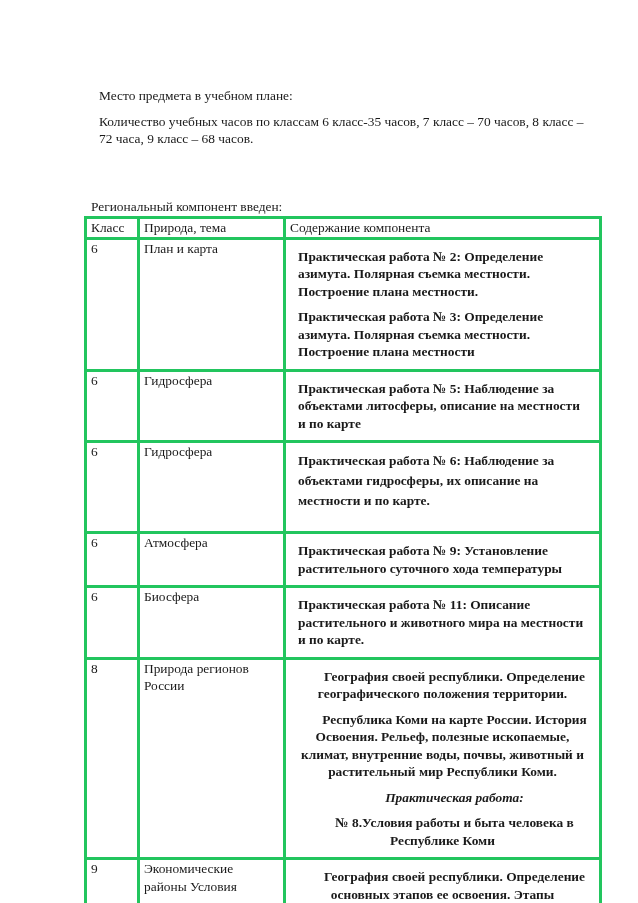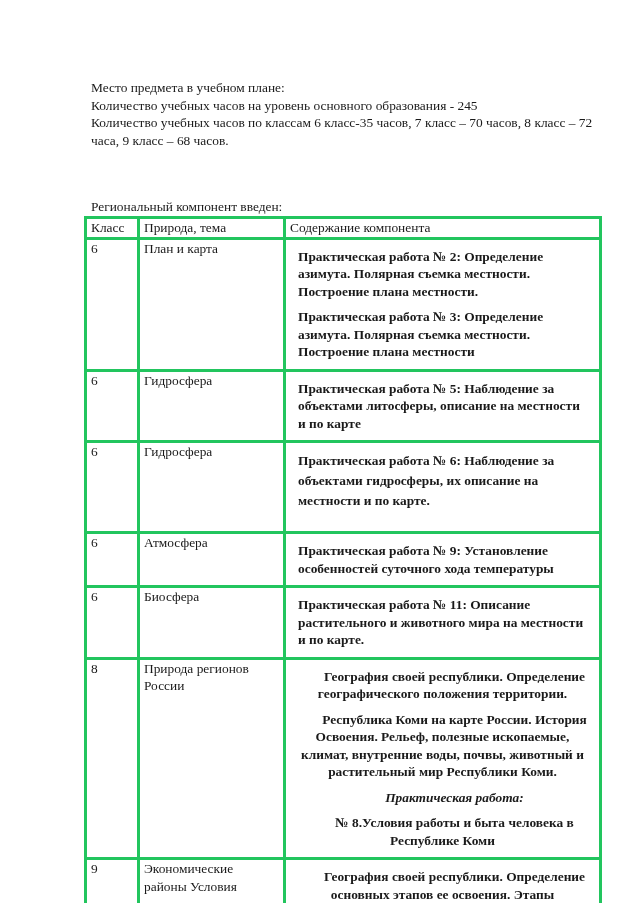--- a/index.html
+++ b/index.html
@@ -2,21 +2,21 @@
 <html><head>
   <meta charset="utf-8">
   <style>
     html, body { margin: 0; padding: 0; background: #ffffff; }
     body {
       width: 638px; height: 903px; position: relative; overflow: hidden;
       font-family: "Liberation Serif", "DejaVu Serif", serif;
       font-size: 13.4px; color: #1a1a1a; line-height: 17.5px;
     }
     .intro { position: absolute; left: 91px; top: 79px; width: 512px; }
-    .intro p { margin: 0; }
+    .intro p { margin: 8px; }
     .region-label { position: absolute; left: 91px; top: 198px; }
     table.comp {
       position: absolute; left: 84px; top: 216px; width: 515px;
       border-collapse: collapse; table-layout: fixed;
     }
     table.comp td, table.comp th {
       border: 3px solid #22c55e; vertical-align: top;
       padding: 0 4px 0 4px; font-weight: normal; text-align: left;
     }
     col.c1 { width: 53px; }
@@ -26,21 +26,20 @@
     .ind { text-indent: 24px; text-align: center; }
     .cell p { margin: 8px; font-weight: bold; }
     .it { font-style: italic; }
     tr.h-head td, tr.h-head th { height: 16px; }
   </style>
 </head>
 <body>
 
 <div class="intro">
   <p>Место предмета в учебном плане:</p>
-  <p>Количество учебных часов на  уровень основного образования - 245</p>
   <p>Количество учебных часов  по классам 6 класс-35 часов, 7 класс – 70 часов, 8 класс – 72 часа, 9 класс – 68 часов.</p>
 </div>
 
 <div class="region-label">Региональный компонент введен:</div>
 
 <table class="comp">
   <colgroup>
       <col class="c1">
       <col class="c2">
       <col class="c3">
@@ -74,21 +73,21 @@
     <td>Гидросфера</td>
     <td class="cell just" style="line-height:20px">
       <p>Практическая работа № 6: Наблюдение за объектами гидросферы, их описание на местности и по карте.</p>
     </td>
   </tr>
 
   <tr style="height:37px">
     <td>6</td>
     <td>Атмосфера</td>
     <td class="cell just">
-      <p>Практическая работа № 9: Установление особенностей суточного хода температуры</p>
+      <p>Практическая работа № 9: Установление растительного суточного хода температуры</p>
     </td>
   </tr>
 
   <tr style="height:52px">
     <td>6</td>
     <td>Биосфера</td>
     <td class="cell just">
       <p>Практическая работа № 11: Описание растительного и животного мира на местности и по карте.</p>
     </td>
   </tr>

